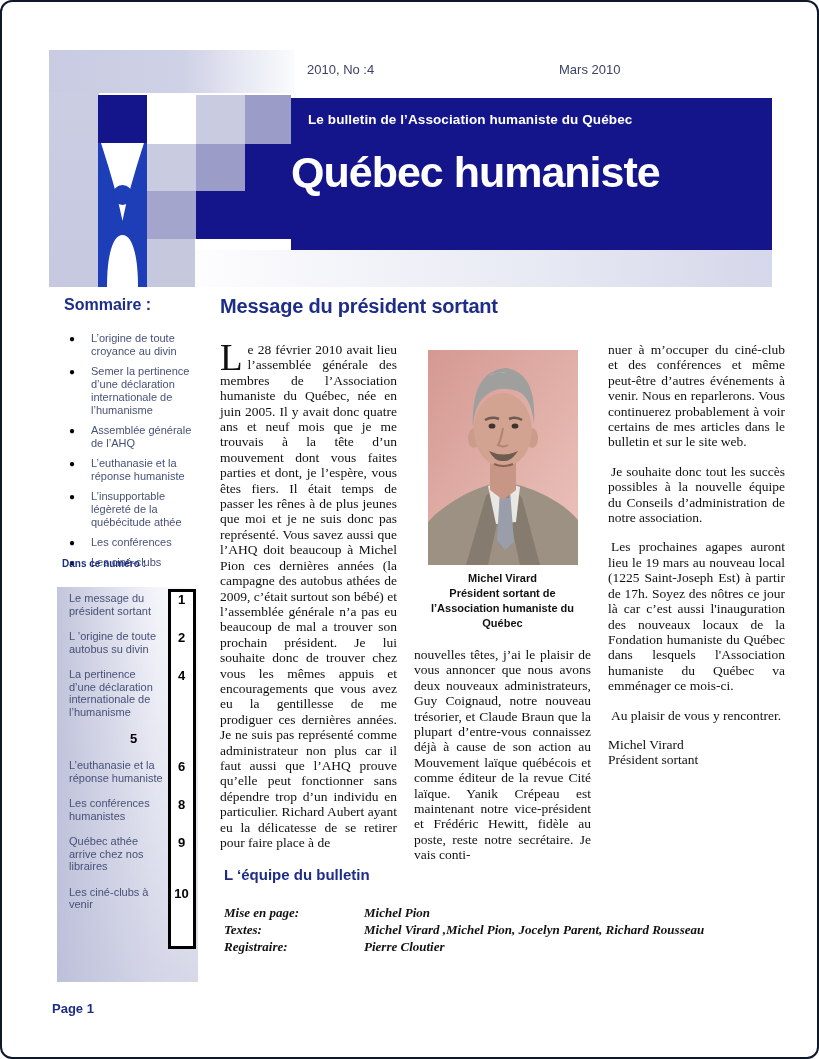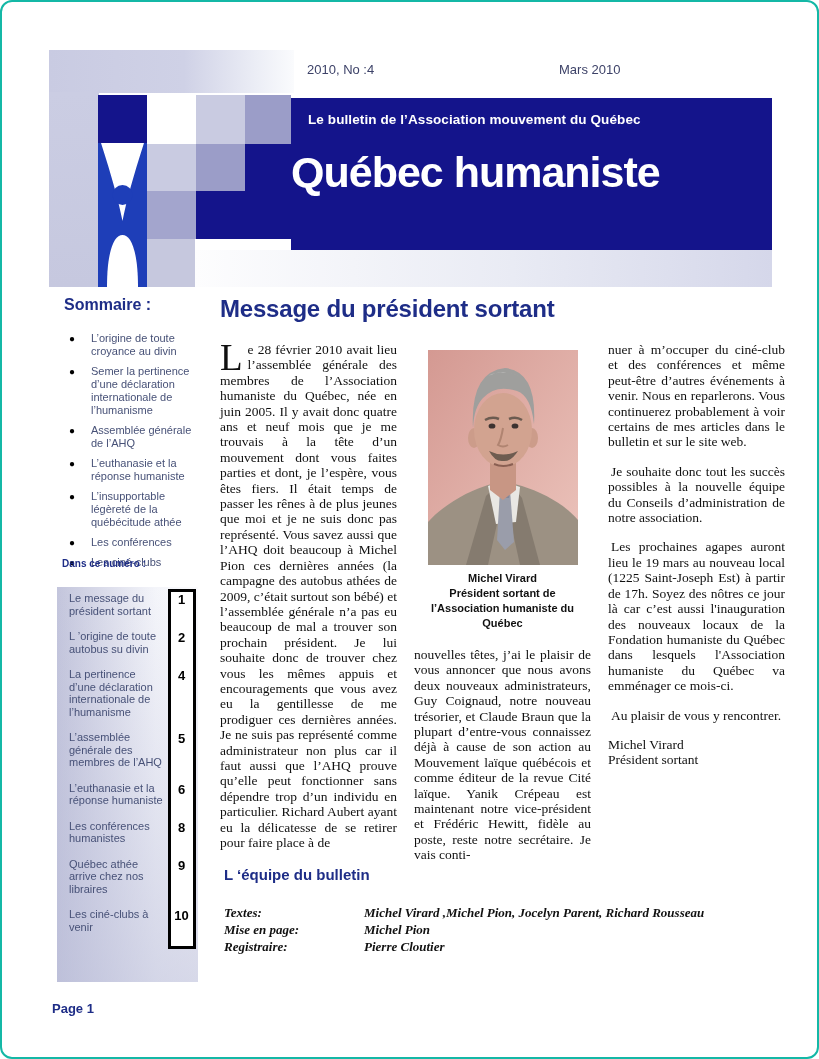--- a/index.html
+++ b/index.html
@@ -1,18 +1,18 @@
 <!DOCTYPE html>
 <html><head>
 <meta charset="utf-8">
 <style>
   html,body{margin:0;padding:0;background:#ffffff;}
   .page{
     position:relative;width:819px;height:1059px;margin:0 auto;
-    background:#ffffff;border:2px solid #14b8a6;border-radius:12px;
+    background:#ffffff;border:2px solid #0f172a;border-radius:12px;
     box-sizing:border-box;overflow:hidden;
     font-family:"Liberation Sans",sans-serif;
   }
   
   .top-band{position:absolute;left:47px;top:48px;width:245px;height:43px;
     background:linear-gradient(to right,#c9cbe2 0%,#cfd1e6 55%,#eceef6 85%,#fafbfd 100%);}
   .left-band{position:absolute;left:47px;top:90px;width:50px;height:195px;
     background:linear-gradient(to bottom,#cbcde3 0%,#c6c8df 100%);}
   .issue-no{position:absolute;left:305px;top:60px;font-size:13px;color:#3d4268;}
   .issue-date{position:absolute;left:557px;top:60px;font-size:13px;color:#3d4268;}
@@ -50,21 +50,21 @@
     background:
       linear-gradient(to bottom,rgba(185,188,216,0) 0%,rgba(185,188,216,.55) 100%),
       linear-gradient(to right,#c3c5dc 0%,#f4f5fa 70%,#fbfbfd 100%);}
   .num-box{position:absolute;left:111px;top:2px;width:28px;height:360px;
     box-sizing:border-box;border:3px solid #000;background:#ffffff;z-index:0;}
   .numero-rows{position:relative;z-index:1;padding:5px 0 0 12px;}
   .toc-row{display:flex;margin-bottom:13px;}
   .toc-title{width:96px;flex:none;font-size:11px;line-height:12.5px;color:#475177;}
   .toc-page{flex:1;text-align:center;font-size:13px;font-weight:bold;color:#000;}
   
-  .article-title{position:absolute;left:218px;top:293px;font-size:24px;font-weight:bold;color:#1e2d87;letter-spacing:-.2px;}
+  .article-title{position:absolute;left:218px;top:293px;font-size:20px;font-weight:bold;color:#1e2d87;letter-spacing:-.2px;}
   .cols{position:absolute;left:218px;top:340px;width:566px;display:flex;gap:17px;}
   .col{width:177px;flex:none;font-family:"Liberation Serif",serif;font-size:13.5px;
     line-height:15.4px;text-align:justify;color:#101010;}
   .dropcap{float:left;font-family:"Liberation Serif",serif;font-size:37px;line-height:29px;padding:1px 5px 0 0;}
   .photo-fig{width:150px;margin:8px auto 0;}
   .photo-svg{display:block;width:150px;height:215px;}
   .photo-caption{margin-top:6px;font-family:"Liberation Sans",sans-serif;
     font-size:11px;line-height:15px;font-weight:bold;color:#111;text-align:center;}
   .col2-text{margin-top:16px;}
   .col p{margin:0 0 14px 0;text-indent:3px;}
@@ -102,21 +102,21 @@
     <rect x="0" y="0" width="49" height="144" fill="#1e3eb8"></rect>
     <path d="M3,0 C14,34 21,60 24.5,78 C28,60 35,34 46,0 Z" fill="#ffffff"></path>
     <circle cx="24.5" cy="52" r="10" fill="#1e3eb8"></circle>
     <path d="M9,144 C9,108 16,92 24.5,92 C33,92 40,108 40,144 Z" fill="#ffffff"></path>
   </svg>
 
   <div class="issue-no">2010, No :4</div>
   <div class="issue-date">Mars 2010</div>
 
   <div class="banner">
-    <div class="banner-line">Le bulletin de l’Association mouvement du Québec</div>
+    <div class="banner-line">Le bulletin de l’Association humaniste du Québec</div>
     <div class="banner-title">Québec humaniste</div>
   </div>
 
   <div class="sommaire-title">Sommaire :</div>
   <div class="sommaire-list">
     <div class="som-item">
         <span class="som-bullet">●</span>
         <span class="som-label">L’origine de toute croyance au divin</span>
       </div>
     <div class="som-item">
@@ -155,21 +155,20 @@
         </div>
       <div class="toc-row">
           <span class="toc-title">L ’origine de toute autobus su divin</span>
           <span class="toc-page">2</span>
         </div>
       <div class="toc-row">
           <span class="toc-title">La pertinence d’une déclaration internationale de l’humanisme</span>
           <span class="toc-page">4</span>
         </div>
       <div class="toc-row">
-          <span class="toc-title">L’assemblée générale des membres de l’AHQ</span>
           <span class="toc-page">5</span>
         </div>
       <div class="toc-row">
           <span class="toc-title">L’euthanasie et la réponse humaniste</span>
           <span class="toc-page">6</span>
         </div>
       <div class="toc-row">
           <span class="toc-title">Les conférences humanistes</span>
           <span class="toc-page">8</span>
         </div>
@@ -243,26 +242,26 @@
       <p>Les prochaines agapes auront lieu le 19 mars au nouveau local (1225 Saint-Joseph Est) à partir de 17h. Soyez des nôtres ce jour là car c’est aussi l'inauguration des nouveaux locaux de la Fondation humaniste du Québec dans lesquels l'Association humaniste du Québec va emménager ce mois-ci.</p>
       <p>Au plaisir de vous y rencontrer.</p>
       <div class="sign">Michel Virard</div>
       <div class="sign">Président sortant</div>
     </div>
   </div>
 
   <div class="team-title">L ‘équipe du bulletin</div>
   <div class="credits">
     <div class="credit-row">
+        <span class="credit-label">Mise en page:</span>
+        <span class="credit-value">Michel Pion</span>
+      </div>
+    <div class="credit-row">
         <span class="credit-label">Textes:</span>
         <span class="credit-value">Michel Virard ,Michel Pion, Jocelyn Parent, Richard Rousseau</span>
-      </div>
-    <div class="credit-row">
-        <span class="credit-label">Mise en page:</span>
-        <span class="credit-value">Michel Pion</span>
       </div>
     <div class="credit-row">
         <span class="credit-label">Registraire:</span>
         <span class="credit-value">Pierre Cloutier</span>
       </div>
   </div>
 
   <div class="page-footer">Page 1</div>
 
 </div>

